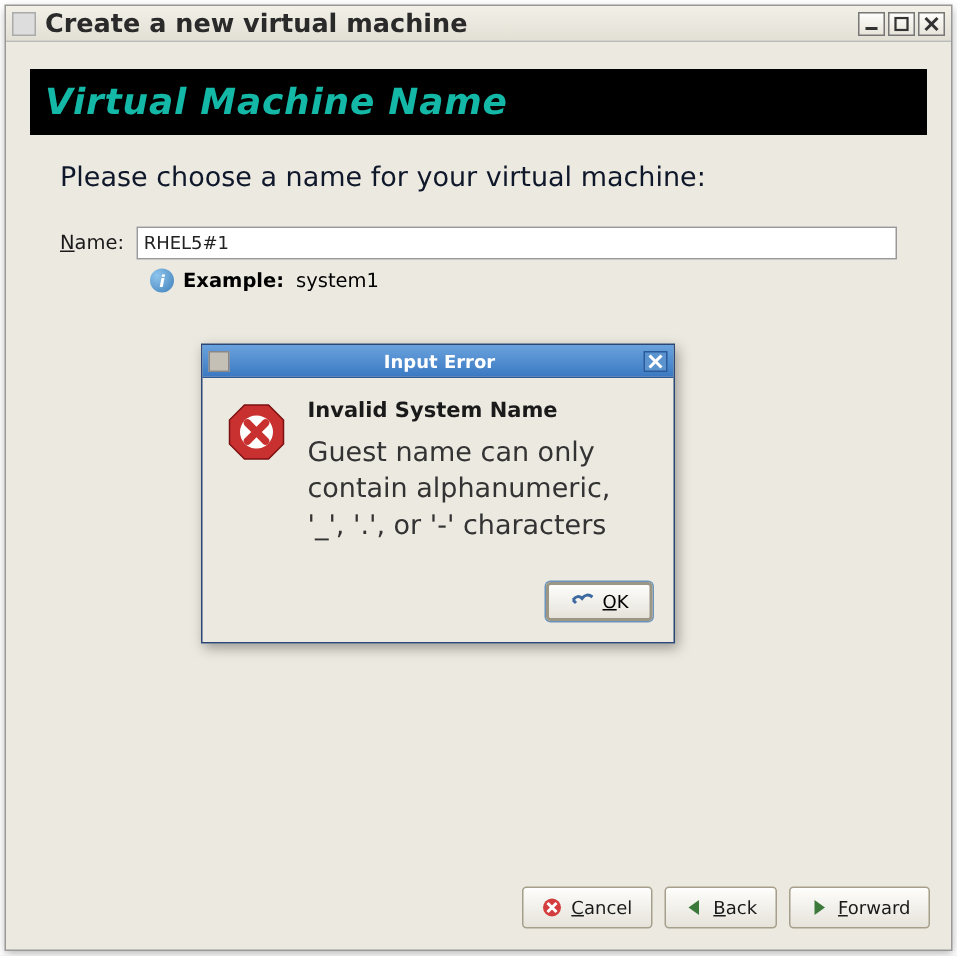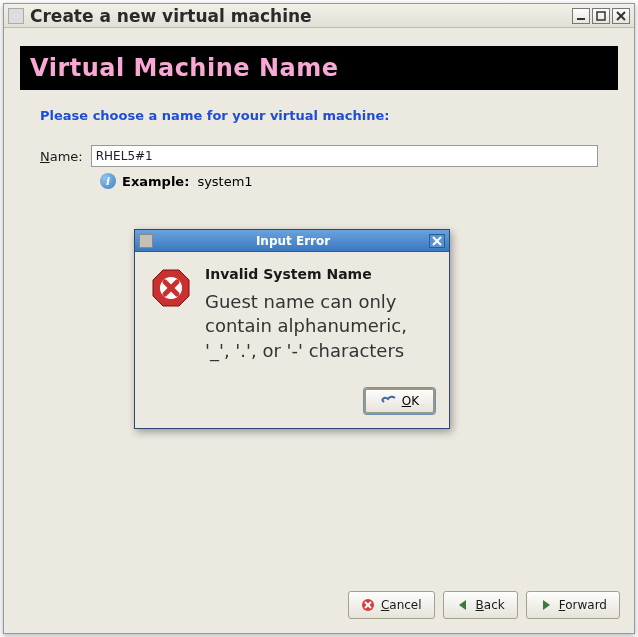--- a/index.html
+++ b/index.html
@@ -9,23 +9,23 @@
 
     
     .titlebar { height: 24px; background: linear-gradient(to bottom, #f3f0e8, #e2dfd5); border-bottom: 1px solid #bbb; display: flex; align-items: center; padding: 0 4px; }
     .titlebar .app-icon { width: 16px; height: 16px; background: #ddd; border: 1px solid #aaa; margin-right: 6px; }
     .titlebar .title-text { flex: 1; text-align: left; font-size: 17px; font-weight: bold; color: #2a2a2a; }
     .titlebar .winbtns { display: flex; gap: 2px; }
     .titlebar .winbtn { width: 18px; height: 16px; border: 1px solid #777; background: linear-gradient(to bottom,#fdfdfb,#e8e5da); display: flex; align-items: center; justify-content: center; font-size: 10px; font-weight: bold; color: #333; cursor: pointer; }
 
     .content { padding: 0; }
 
-    .banner { background: #000; color: #f9a8d4; margin: 18px 16px 0 16px; padding: 8px 10px; font-size: 24px; font-weight: bold; letter-spacing: 0.5px; }
+    .banner { background: #000; color: #14b8a6; margin: 18px 16px 0 16px; padding: 8px 10px; font-size: 24px; font-weight: bold; font-style: italic; letter-spacing: 0.5px; }
 
-    .prompt { margin: 18px 28px 0 36px; font-size: 13px; color: #1d4ed8; font-weight: bold; }
+    .prompt { margin: 18px 28px 0 36px; font-size: 18px; color: #0f172a; }
 
     .name-row { display: flex; align-items: center; margin: 22px 36px 0 36px; gap: 8px; }
     .name-label { font-size: 13px; color: #1a1a1a; }
     .name-label .ul { text-decoration: underline; }
     .name-input { flex: 1; height: 22px; border: 1px solid #999; background: #fff; padding: 2px 4px; font-size: 12px; color: #222; }
 
     .example-row { display: flex; align-items: center; margin: 6px 36px 0 96px; gap: 6px; font-size: 13px; }
     .info-icon { width: 16px; height: 16px; border-radius: 50%; background: radial-gradient(circle at 30% 30%, #8fc5ee, #3d7fb9); color: #fff; font-size: 11px; font-weight: bold; font-style: italic; display: flex; align-items: center; justify-content: center; }
     .example-row b { font-weight: bold; margin-right: 2px; }
 

